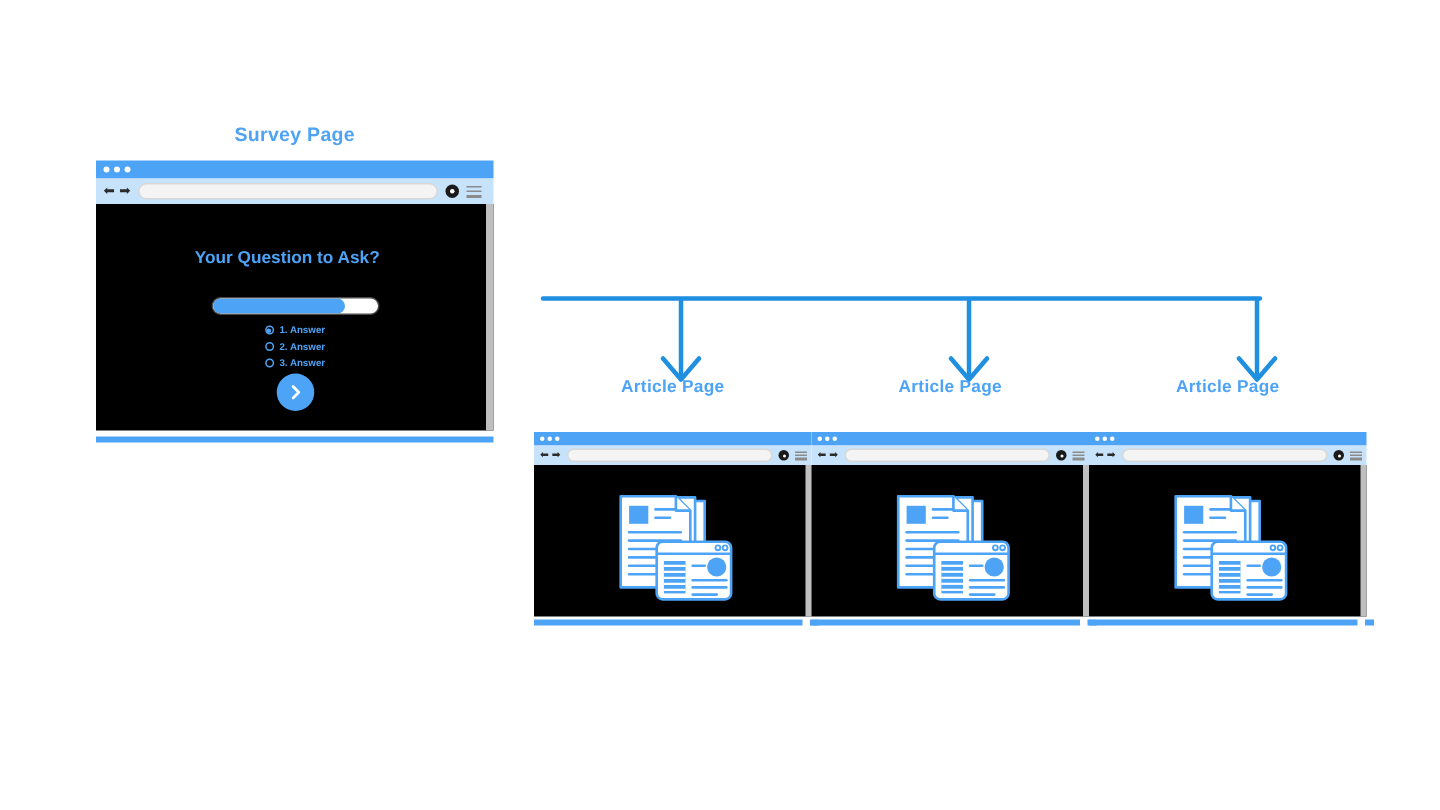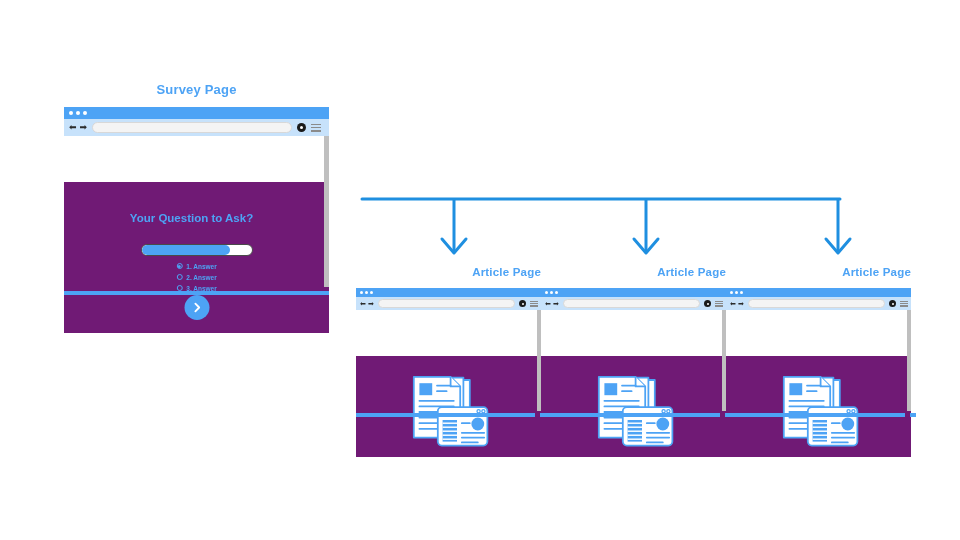--- a/index.html
+++ b/index.html
@@ -38,21 +38,21 @@
     border-radius:999px;
   }
   .win .tb-icons{display:flex;align-items:center;}
   .circ-icon{
     background:#1a1a1a;border-radius:50%;
     display:flex;align-items:center;justify-content:center;
   }
   .circ-icon i{background:#ffffff;border-radius:50%;display:block;}
   .hamb{display:flex;flex-direction:column;justify-content:space-between;}
   .hamb span{display:block;background:#8b8b8b;width:100%;}
-  .win .viewport{position:absolute;left:0;right:0;background:#701a75;overflow:hidden;margin-top:46px;}
+  .win .viewport{position:absolute;left:0;right:0;background:#000000;overflow:hidden;}
   .win .vscroll{position:absolute;background:#bfbfbf;}
   .win .bottombar{position:absolute;background:#4da3f5;}
   .win .bottombar-stub{position:absolute;background:#4da3f5;}
 
   
   .page-label{
     position:absolute;text-align:center;
     color:#4da3f5;font-weight:bold;letter-spacing:.2px;
   }
 
@@ -119,21 +119,21 @@
   .article-win .circ-icon i{width:2px;height:2px;}
   .article-win .hamb{width:8px;height:6px;}
   .article-win .hamb span{height:1.2px;}
   .article-win .viewport{top:22px;height:101px;}
   .article-win .vscroll{right:0;top:22px;width:4px;height:101px;}
   .article-win .bottombar{left:0;bottom:-4px;width:179px;height:4px;}
   .article-win .bottombar-stub{right:-5px;bottom:-4px;width:6px;height:4px;}
   .art-illus{position:absolute;left:50%;transform:translateX(-50%);top:16px;}
 
   .label-survey{left:64px;top:82px;width:265px;font-size:13px;}
-  .label-article{top:266px;width:185px;font-size:11.5px;text-align:right;}
+  .label-article{top:252px;width:185px;font-size:11.5px;}
   #label-article-1{left:356px;}
   #label-article-2{left:541px;}
   #label-article-3{left:726px;}
 
   .connector{position:absolute;left:350px;top:185px;}
 </style>
 </head>
 <body>
 
 <div class="stage">

